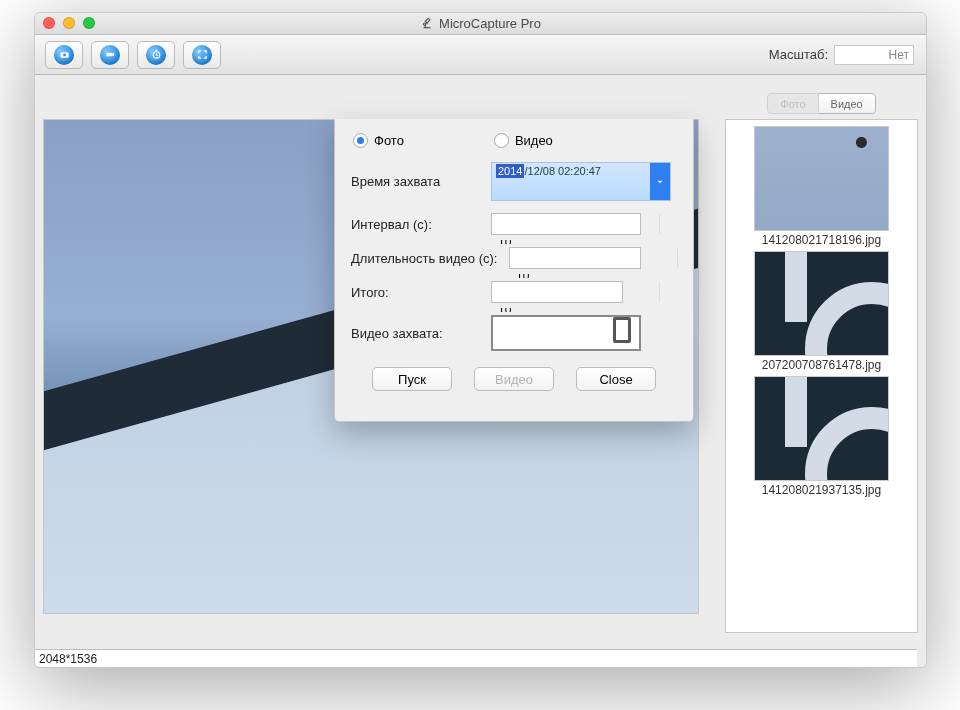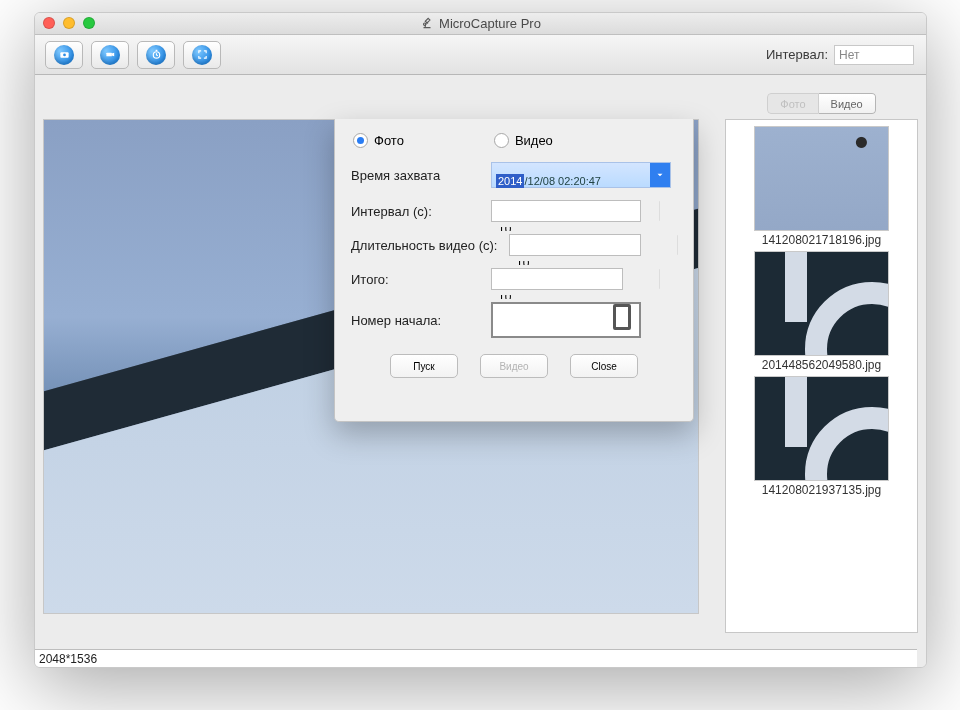--- a/index.html
+++ b/index.html
@@ -12,21 +12,21 @@
   .tl { width:12px; height:12px; border-radius:50%; border:0.5px solid rgba(0,0,0,0.15); }
   .tclose { background:#ff5f57;} .tmin{background:#ffbd2e;} .tmax{background:#28c940;}
   .title-center { position:absolute; left:0; right:0; font-size:13px; color:#4a4a4a; display:flex; justify-content:center; align-items:center; gap:5px;}
   .title-center svg { transform: translateY(1px); }
   
   .toolbar { height: 40px; background: linear-gradient(#f6f6f6,#e2e2e2); border-bottom:1px solid #b7b7b7; display:flex; align-items:center; padding:0 10px; gap:8px; position:relative; }
   .tbtn { width:38px; height:28px; border-radius:5px; background:linear-gradient(#fff,#e9e9e9); border:1px solid #b9b9b9; display:flex; align-items:center; justify-content:center; }
   .ticon { width:20px; height:20px; border-radius:50%; background: radial-gradient(circle at 30% 30%, #7ec8ff, #2b8de6 70%); box-shadow: inset 0 -2px 4px rgba(0,0,0,0.2); display:flex; align-items:center; justify-content:center; color:#fff; }
   .scale-wrap { position:absolute; right:12px; display:flex; align-items:center; gap:6px; }
   .scale-label { font-size:13px; color:#3a3a3a; }
-  .scale-input { width:80px; height:20px; border:1px solid #c8c8c8; background:#fff; font-size:12px; padding:1px 4px; color:#888; }
+  .scale-input { width:80px; height:20px; border:1px solid #c8c8c8; background:#fff; font-size:12px; padding:1px 4px; color:#888;text-align:right; }
   
   .content { position:absolute; top:62px; left:0; right:0; bottom:0; background:#ececec; }
   .preview { position:absolute; left:8px; top:44px; width:656px; height:495px; background:#6e7e94; overflow:hidden; border:1px solid #c7c7c7; }
   .preview-img { width:100%; height:100%; position:relative; }
   
   .mlayer { position:absolute; inset:0; }
   .top-blue { background: linear-gradient(180deg, #8aa0c4 0%, #97afd2 40%, #6b89b0 60%); clip-path: polygon(0 0, 100% 0, 100% 18%, 0 55%);}
   .darkband { background:#1f2b36; clip-path: polygon(0 55%, 100% 18%, 100% 30%, 0 67%); }
   .white-under { background: linear-gradient(180deg,#d7e3f2 0%,#c1d1e4 50%, #cddaea 100%); clip-path: polygon(0 67%, 100% 30%, 100% 100%, 0 100%); }
   .watermark { position:absolute; top:4px; left:6px; color:#ff2d36; font-size:10px; font-family: monospace; opacity:0.75; }
@@ -50,29 +50,29 @@
   .dotted { background: radial-gradient(circle at 80% 15%, #2b2b2b 5px, transparent 6px), linear-gradient(0deg,#94a8c7,#9db1cf); }
   .thumbs::-webkit-scrollbar{width:15px;} .thumbs::-webkit-scrollbar-track{background:#fafafa;border-left:1px solid #e4e4e4;} .thumbs::-webkit-scrollbar-thumb{background:#c2c2c2;border-radius:8px;border:3px solid #fafafa;}
   
   .dialog { position:absolute; left:299px; top:44px; width:360px; height:303px; background:#efefef; border:1px solid #c4c4c4; border-top:none; border-radius: 0 0 5px 5px; box-shadow: 0 12px 30px rgba(0,0,0,0.25); padding:14px 16px; }
   .radiorow { display:flex; align-items:center; gap:90px; margin-bottom:14px; padding-left:2px;}
   .radio { display:flex; align-items:center; gap:6px; font-size:13px;}
   .rdot { width:15px; height:15px; border-radius:50%; border:1px solid #a7a7a7; background:#fff; display:flex; align-items:center; justify-content:center;}
   .rdot.sel::after{content:"";width:7px;height:7px;border-radius:50%;background:#2a7df3;}
   .formrow { display:flex; align-items:center; margin-bottom:12px;}
   .formlabel { width:140px; font-size:13px; color:#222;}
-  .selectbox { flex:1; height:22px; border:1px solid #a9c2e8; background:linear-gradient(#d3e5ff,#badbff); position:relative; font-size:11px; padding:12px 4px; color:#244; }
+  .selectbox { flex:1; height:39px; border:1px solid #a9c2e8; background:linear-gradient(#d3e5ff,#badbff); position:relative; font-size:11px; padding:2px 4px; color:#244; }
   .selectbox .arrowbtn{ position:absolute; right:0; top:0; bottom:0; width:20px; background:#2f7ff0; display:flex; align-items:center; justify-content:center; color:#fff; }
   .datehl span.hl { background:#2f5ec8; color:#fff; padding:1px 2px;}
   .spinnerbox { width:150px; height:22px; border:1px solid #bdbdbd; background:#fff; position:relative; display:flex;}
   .spinnerbox input { border:none; flex:1; padding:2px 6px; font-size:12px; outline:none; background:transparent;margin-top:26px;}
   .spinbtns { width:16px; border-left:1px solid #ddd; display:flex; flex-direction:column; border-radius:0 4px 4px 0; overflow:hidden;}
   .counterbox { width:150px; height:36px; border:2px solid #8a8a8a; background:#fff; font-family:"Courier New",monospace; font-size:28px; display:flex; justify-content:flex-end; align-items:center; padding-right:8px; color:#4a4a4a; letter-spacing:2px;}
   .dlg-btns { display:flex; justify-content:center; gap:22px; margin-top:16px;}
-  .dlg-btns button { width:68px; height:24px; border-radius:5px; border:1px solid #bcbcbc; background:linear-gradient(#ffffff,#f2f2f2); font-size:10px;}
+  .dlg-btns button { width:80px; height:24px; border-radius:5px; border:1px solid #bcbcbc; background:linear-gradient(#ffffff,#f2f2f2); font-size:13px;}
   .dlg-btns button.disabled{ color:#b3b3b3; }
   
   .seg7 { font-family: monospace; position:relative;}
   .digit0 { display:inline-block; width:18px; height:26px; border:3px solid #565656; border-radius:2px; position:relative;}
   .digit0::after{content:"";}
 </style>
 </head>
 <body>
 
 <div class="shadow-wrap">
@@ -119,21 +119,21 @@
           </div>
         </div>
       <div class="tbtn">
           <div class="ticon">
             <svg width="11" height="11" viewBox="0 0 24 24" fill="none" stroke="#fff" stroke-width="2.5">
               <path d="M4 9V4h5M20 9V4h-5M4 15v5h5M20 15v5h-5"></path>
             </svg>
           </div>
         </div>
       <div class="scale-wrap">
-        <span class="scale-label">Интервал:</span>
+        <span class="scale-label">Масштаб:</span>
         <input class="scale-input" value="Нет" style="">
       </div>
     </div>
 
     <div class="content">
       <div class="preview">
         <div class="preview-img">
           <div class="mlayer top-blue"></div>
           <div class="mlayer darkband"></div>
           <div class="mlayer white-under"></div>
@@ -149,21 +149,21 @@
       </div>
 
       <div class="rightpanel">
         <div class="thumbs">
           <div class="thumb">
             <div class="thumb-img dotted"></div>
             <div class="thumb-cap">141208021718196.jpg</div>
           </div>
           <div class="thumb">
             <div class="thumb-img dark-letter"></div>
-            <div class="thumb-cap">201448562049580.jpg</div>
+            <div class="thumb-cap">207200708761478.jpg</div>
           </div>
           <div class="thumb">
             <div class="thumb-img dark-letter" style="transform:scaleX(1);"></div>
             <div class="thumb-cap">141208021937135.jpg</div>
           </div>
         </div>
       </div>
 
       <div class="dialog">
         <div class="radiorow">
@@ -207,21 +207,21 @@
 
         <div class="formrow">
           <div class="formlabel">Итого:</div>
           <div class="spinnerbox" style="width:132px;">
             <input value="10" style="">
             <div class="spinbtns"></div>
           </div>
         </div>
 
         <div class="formrow" style="margin-top:4px;">
-          <div class="formlabel">Номер начала:</div>
+          <div class="formlabel">Видео захвата:</div>
           <div class="counterbox">
             <span class="seg7"><span class="digit0"></span></span>
           </div>
         </div>
 
         <div class="dlg-btns">
           <button>Пуск</button>
           <button class="disabled">Видео</button>
           <button>Close</button>
         </div>

